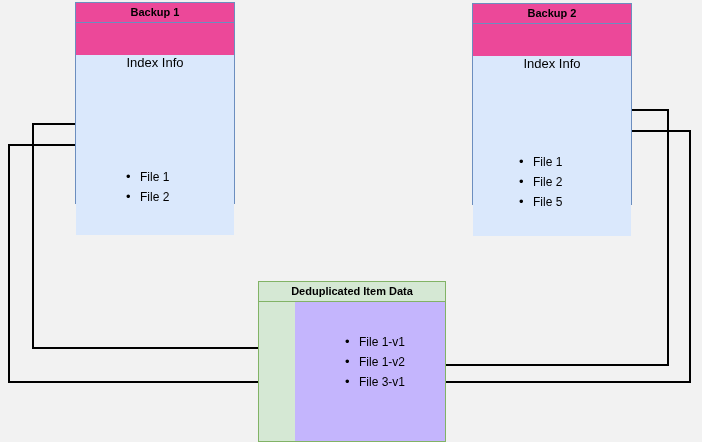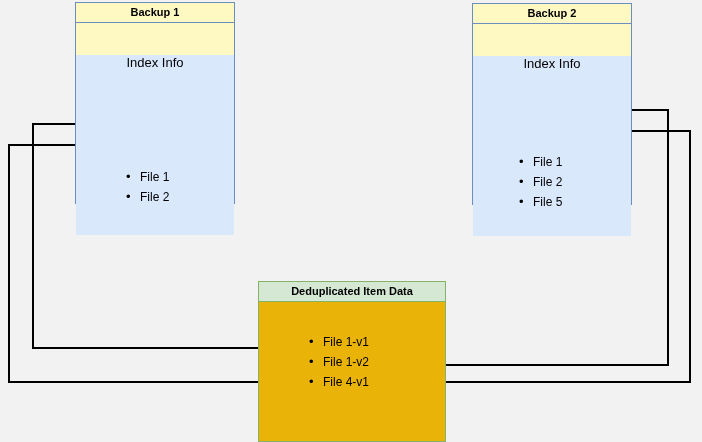--- a/index.html
+++ b/index.html
@@ -23,21 +23,21 @@
   .svg-layer {
     position: absolute;
     left: 0; top: 0;
     width: 702px;
     height: 442px;
     pointer-events: none;
   }
   .box {
     position: absolute;
     box-sizing: border-box;
-    background: #fef9c3;
+    background: #ec4899;
     border: 1px solid #6c8ebf;
   }
   .box-header {
     height: 20px;
     line-height: 19px;
     text-align: center;
     font-size: 11px;
     font-weight: bold;
     color: #000;
     border-bottom: 1px solid #6c8ebf;
@@ -95,21 +95,22 @@
   #dedup {
     left: 258px; top: 281px;
     width: 188px; height: 161px;
     background: #d5e8d4;
     border: 1px solid #82b366;
   }
   #dedup .box-header {
     border-bottom: 1px solid #82b366;
   }
   #dedup .box-body {
-    background: #eab308;
+    background: #c4b5fd;
+    margin-left: 36px;
   }
   #dedup .bullets { left: 48px; top: 30px; }
 </style>
 </head>
 <body>
 
 <div id="canvas">
 
   <svg class="svg-layer" viewBox="0 0 702 442">
 
@@ -148,18 +149,18 @@
       </ul>
     </div>
   </div>
 
   <div class="box" id="dedup">
     <div class="box-header">Deduplicated Item Data</div>
     <div class="box-body">
       <ul class="bullets">
         <li>File 1-v1</li>
         <li>File 1-v2</li>
-        <li>File 4-v1</li>
+        <li>File 3-v1</li>
       </ul>
     </div>
   </div>
 
 </div>
 
 </body></html>

